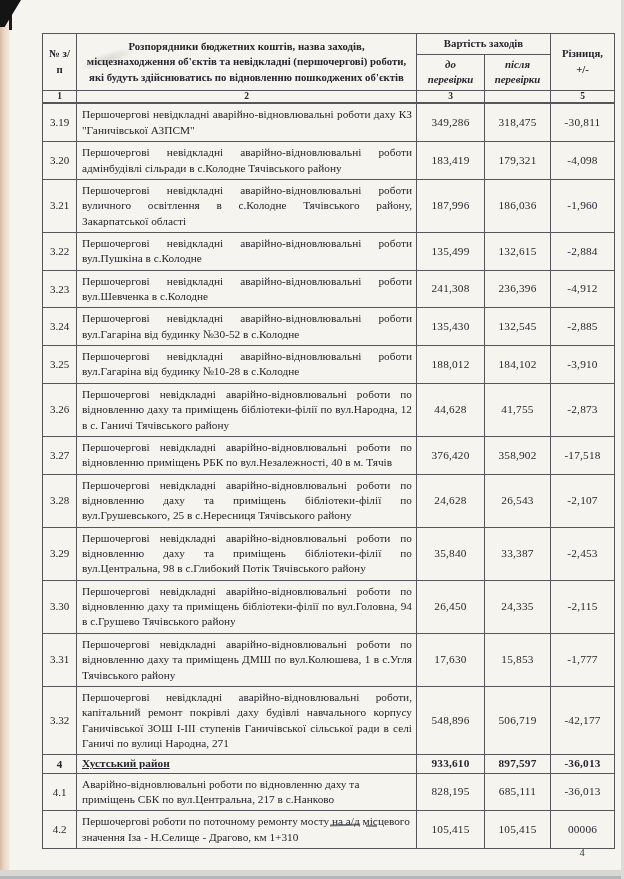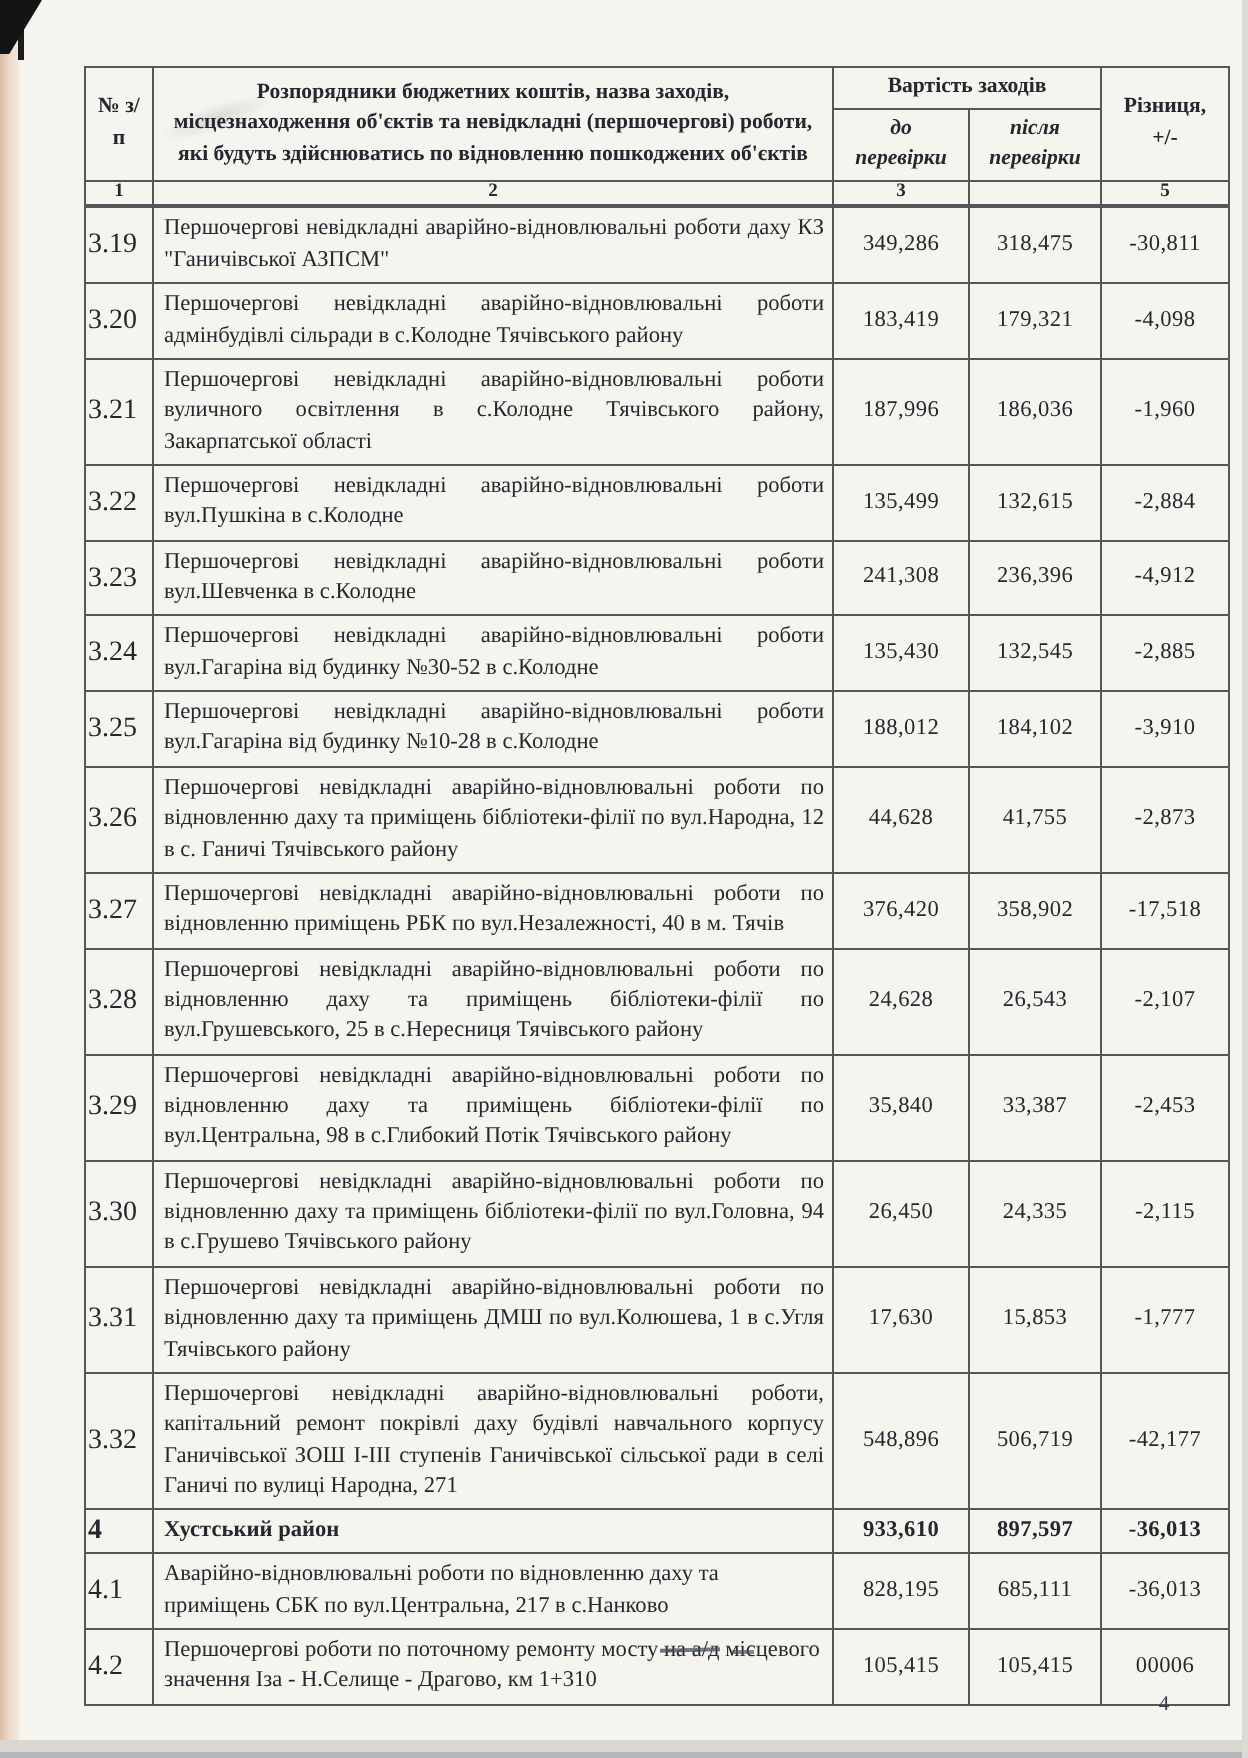--- a/index.html
+++ b/index.html
@@ -68,25 +68,25 @@
     font-weight:bold;font-size:10.8px;line-height:1.45;
     text-align:center;padding:2px 6px;
   }
   .doc .h-main{height:56px;}
   .doc .h-cost{height:20px;}
   .doc .h-sub th{height:34px;font-size:10.8px;font-style:italic;}
   .doc tr.index-row th{
     height:13px;padding:0 2px;font-weight:bold;font-size:9.5px;line-height:1.1;
     border-bottom:2px solid var(--line);
   }
-  .doc td.c-num{font-size:14px;padding:2px 1px;}
+  .doc td.c-num{text-align:center;font-size:11px;padding:2px 1px;}
   .doc td.c-desc{text-align:justify;text-align-last:left;padding:3px 4px 3px 5px;}
   .doc td.c-val{text-align:center;font-size:11.3px;letter-spacing:.2px;}
   .doc tbody tr.district td{font-weight:bold;padding-top:1px;padding-bottom:1px;}
-  .doc tbody tr.district td.c-desc{text-align:right;}
+  .doc tbody tr.district td.c-desc{text-align:right;text-decoration:underline;}
   
   .doc tbody tr:nth-child(16) td.c-desc,
   .doc tbody tr:nth-child(17) td.c-desc{text-align:left;}
   .page-number{
     position:absolute;left:574px;top:847px;width:16px;
     font-size:10.5px;text-align:center;color:#3a3a44;
   }
   col.w-num{width:34px;}
   col.w-desc{width:340px;}
   col.w-before{width:68px;}

